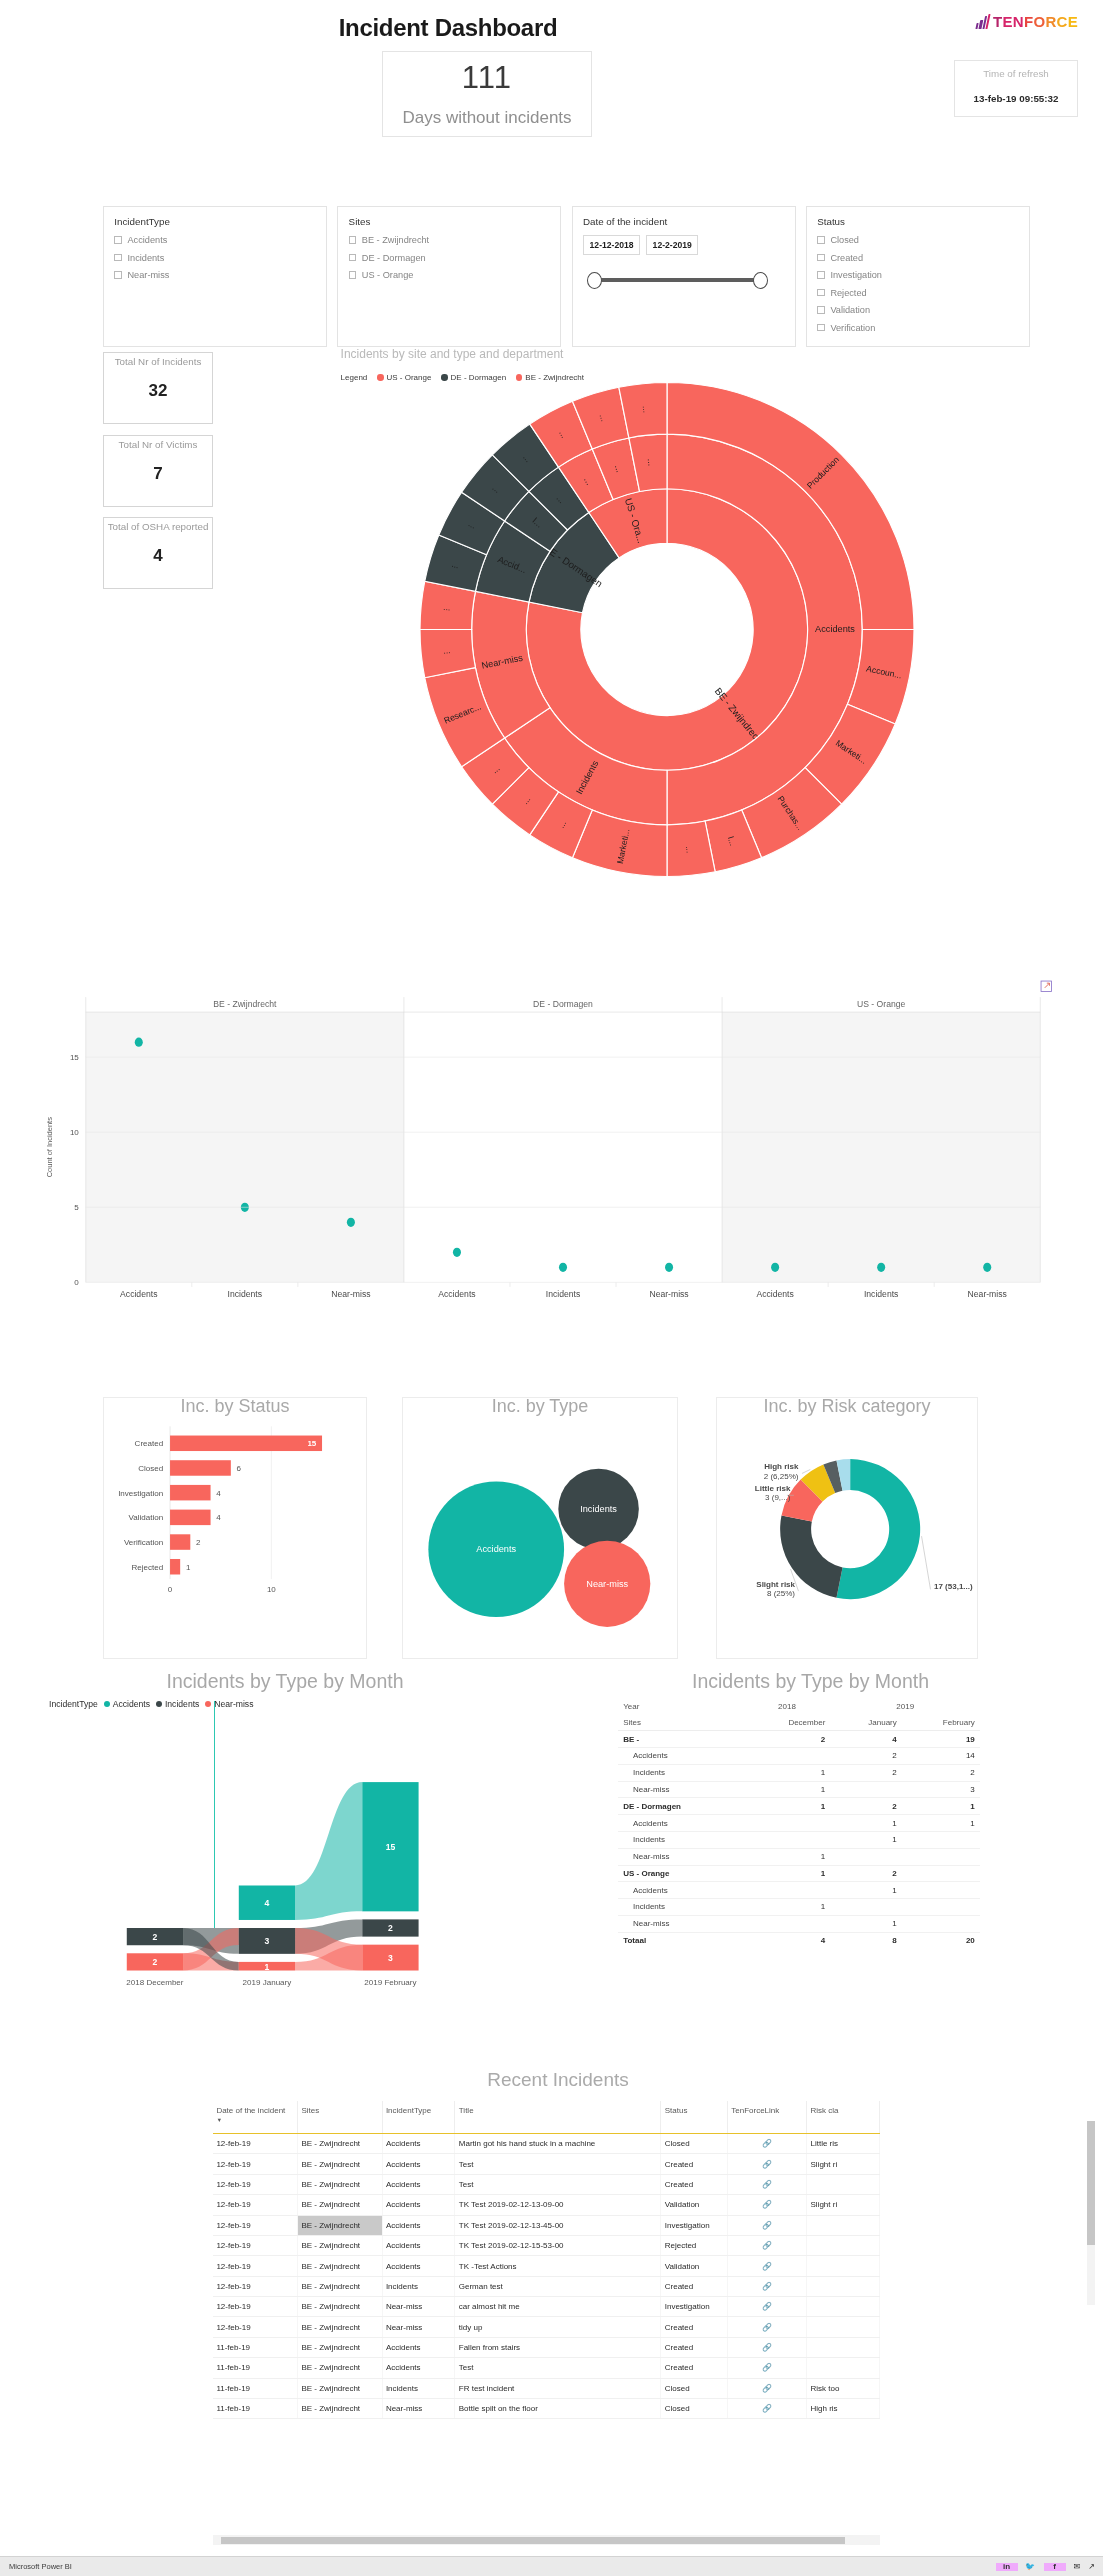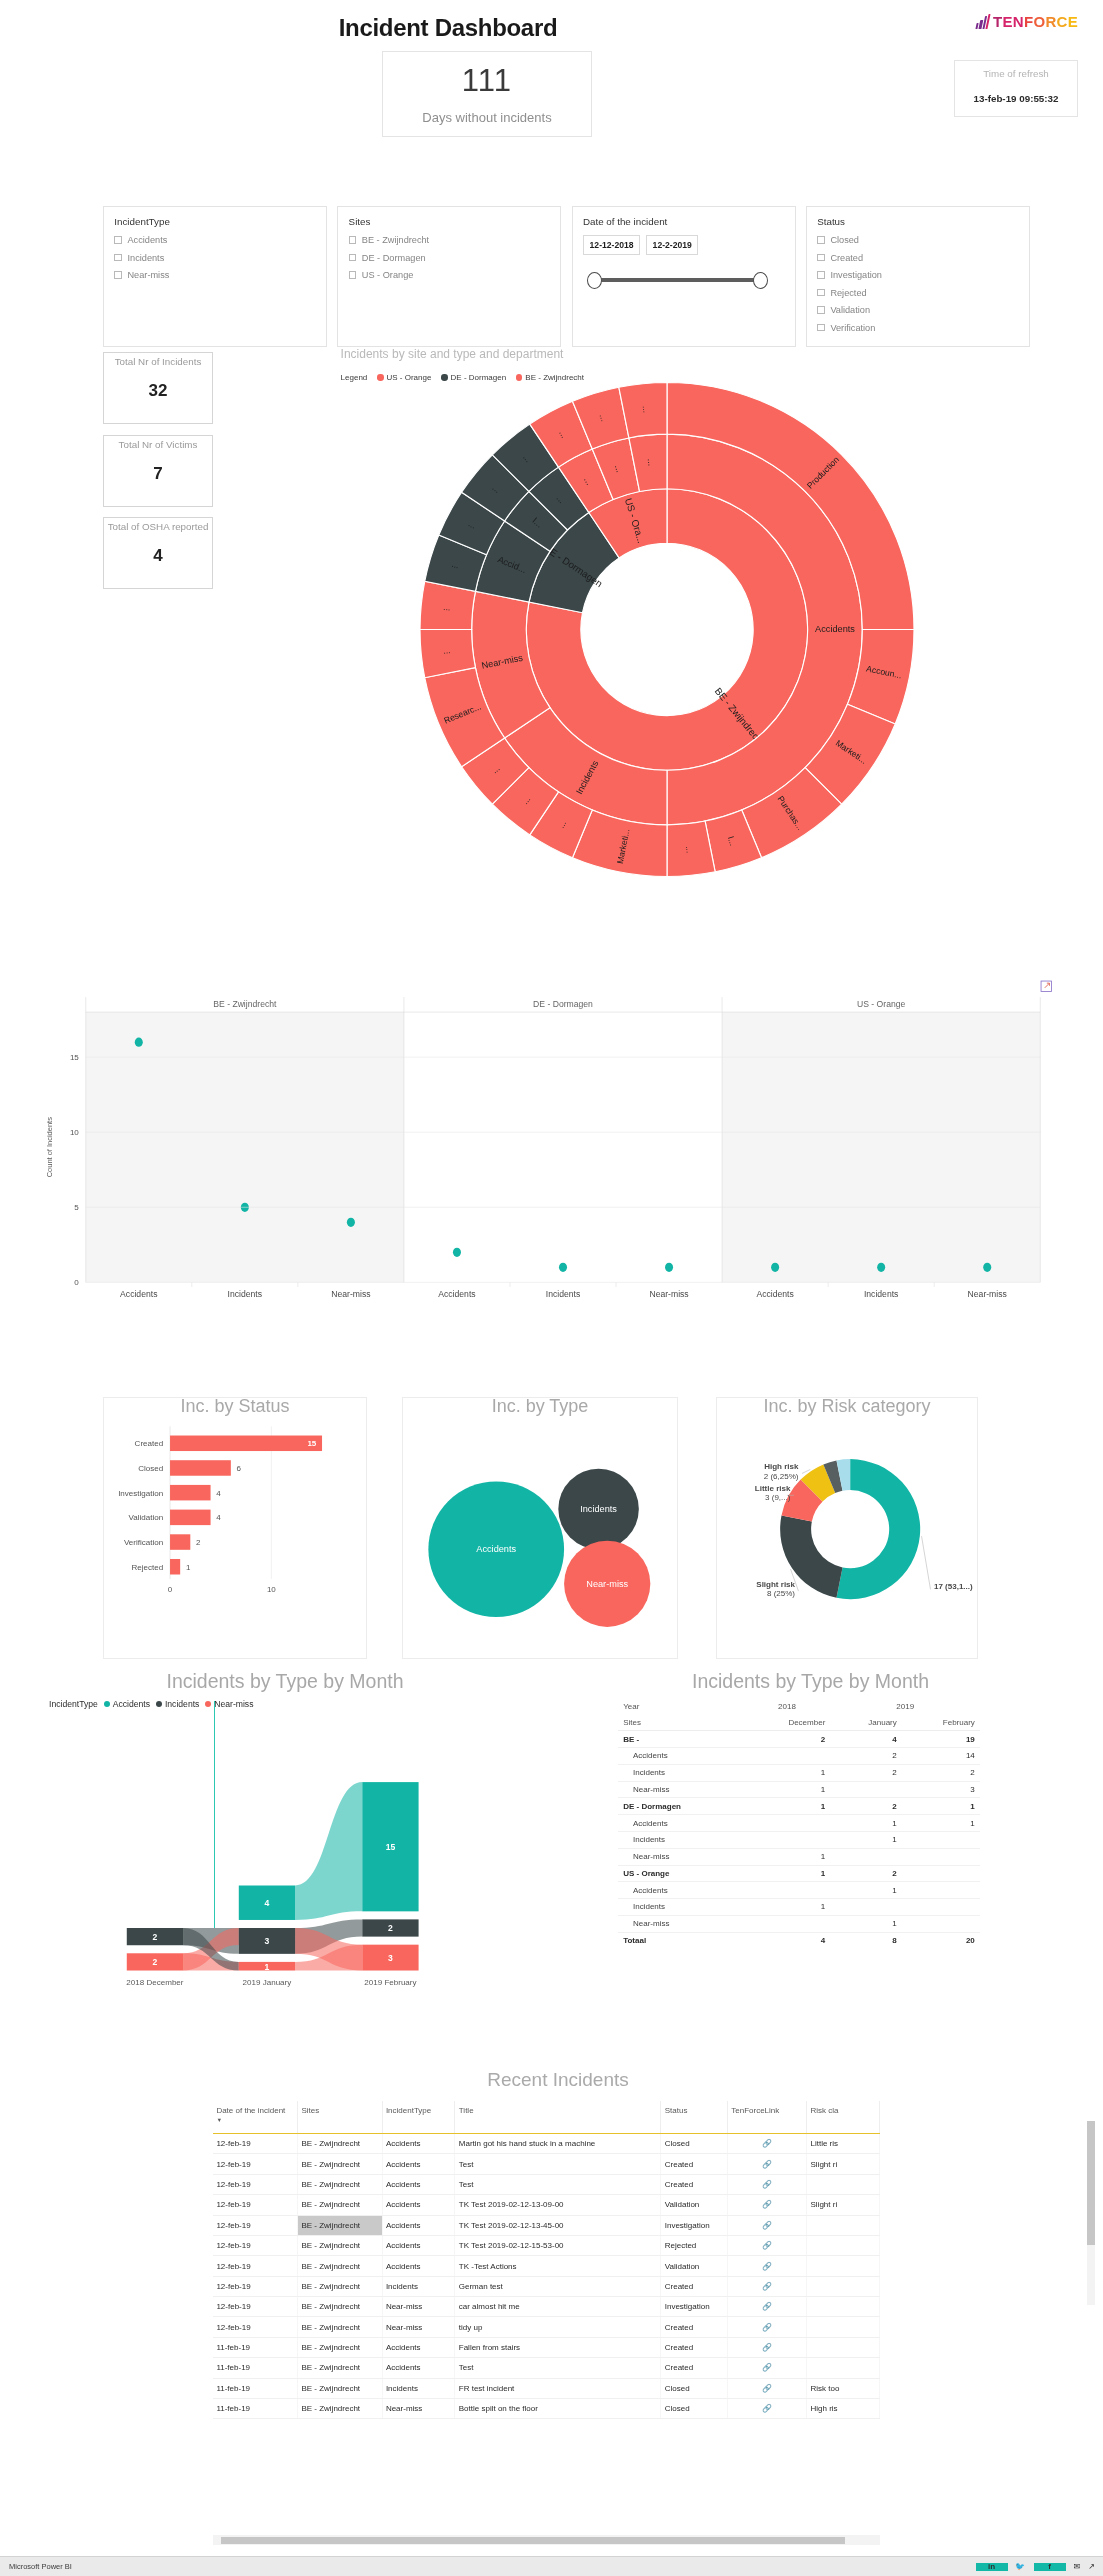--- a/index.html
+++ b/index.html
@@ -25,21 +25,21 @@
   .logo-text span:nth-child(3){color:#e8463f;} .logo-text span:nth-child(4){color:#ee5f3a;}
   .logo-text span:nth-child(5){color:#f08a2a;} .logo-text span:nth-child(6){color:#f4a81c;}
   .logo-text span:nth-child(7){color:#f7b812;}
 
   .card-days {
     position:absolute; left:382px; top:51px; width:210px; height:86px;
     border:0.6px solid #e4e4e4; background:#fff;
     display:flex; flex-direction:column; align-items:center; justify-content:center;
   }
   .card-days .big { font-size:31px; color:#3a3a3a; font-weight:400; letter-spacing:1.1px;}
-  .card-days .sub { font-size:13px; color:#8f8f8f; margin-top:11.5px; }
+  .card-days .sub { font-size:17px; color:#8f8f8f; margin-top:11.5px; }
 
   .card-refresh {
     position:absolute; right:26px; top:60px; width:124px; height:57px;
     border:0.6px solid #e4e4e4; background:#fff;
     display:flex; flex-direction:column; align-items:center; justify-content:flex-start;
     padding-top:7px;
   }
   .card-refresh .lbl { font-size:9.8px; color:#b4b4b4; }
   .card-refresh .val { font-size:9.8px; color:#2b2b2b; font-weight:700; margin-top:14px; }
 
@@ -116,21 +116,21 @@
   .tbl-scroll-y { position:absolute; right:9.2px; top:2121px; width:8px; height:184px; background:#f3f3f3; }
   .tbl-scroll-y .thumb { width:8px; height:124px; background:#c6c6c6; }
 
   
   .footer { position:absolute; left:0; bottom:0; width:1104px; height:20px;
      background:#eaeaea; border-top:0.6px solid #d3d3d3; display:flex; align-items:center;
      justify-content:space-between; padding:0 9px; }
   .footer .brand { font-size:7.5px; color:#3c3c3c; }
   .footer .socials { display:flex; gap:8px; align-items:center; }
   .footer .socials span { font-size:8px; color:#2f2f2f; }
-  .sq { width:32px; height:8px; background:#14b8a6; color:#fff; font-size:5.7px;
+  .sq { width:22px; height:8px; background:#f0abfc; color:#fff; font-size:5.7px;
         display:inline-flex; align-items:center; justify-content:center; font-weight:700;}
 </style>
 </head>
 <body>
 
 <div class="page">
 
   <div class="dash-title">Incident Dashboard</div>
 
   <div class="logo">

